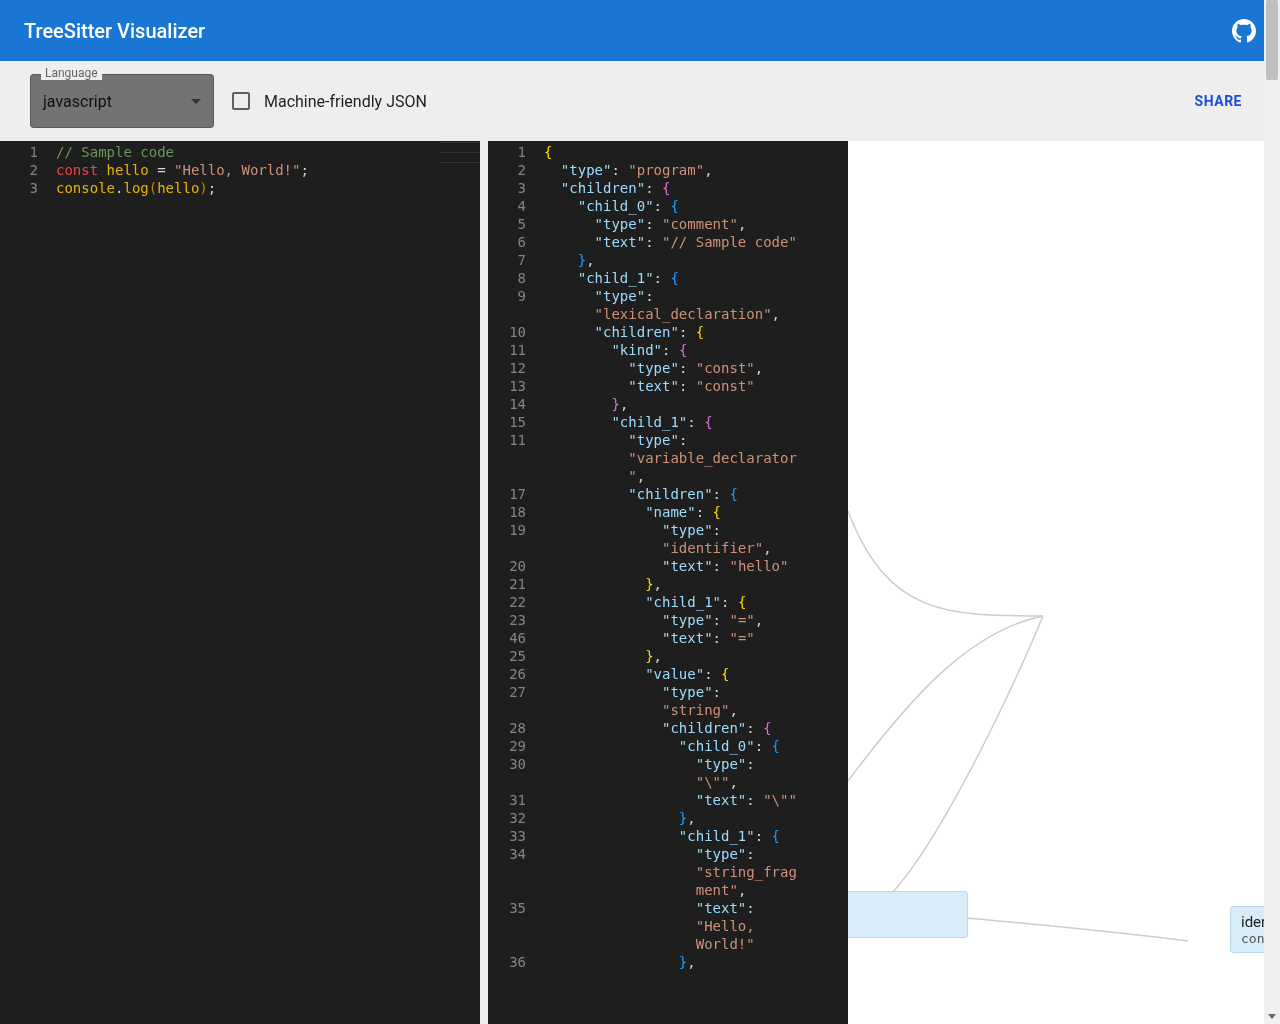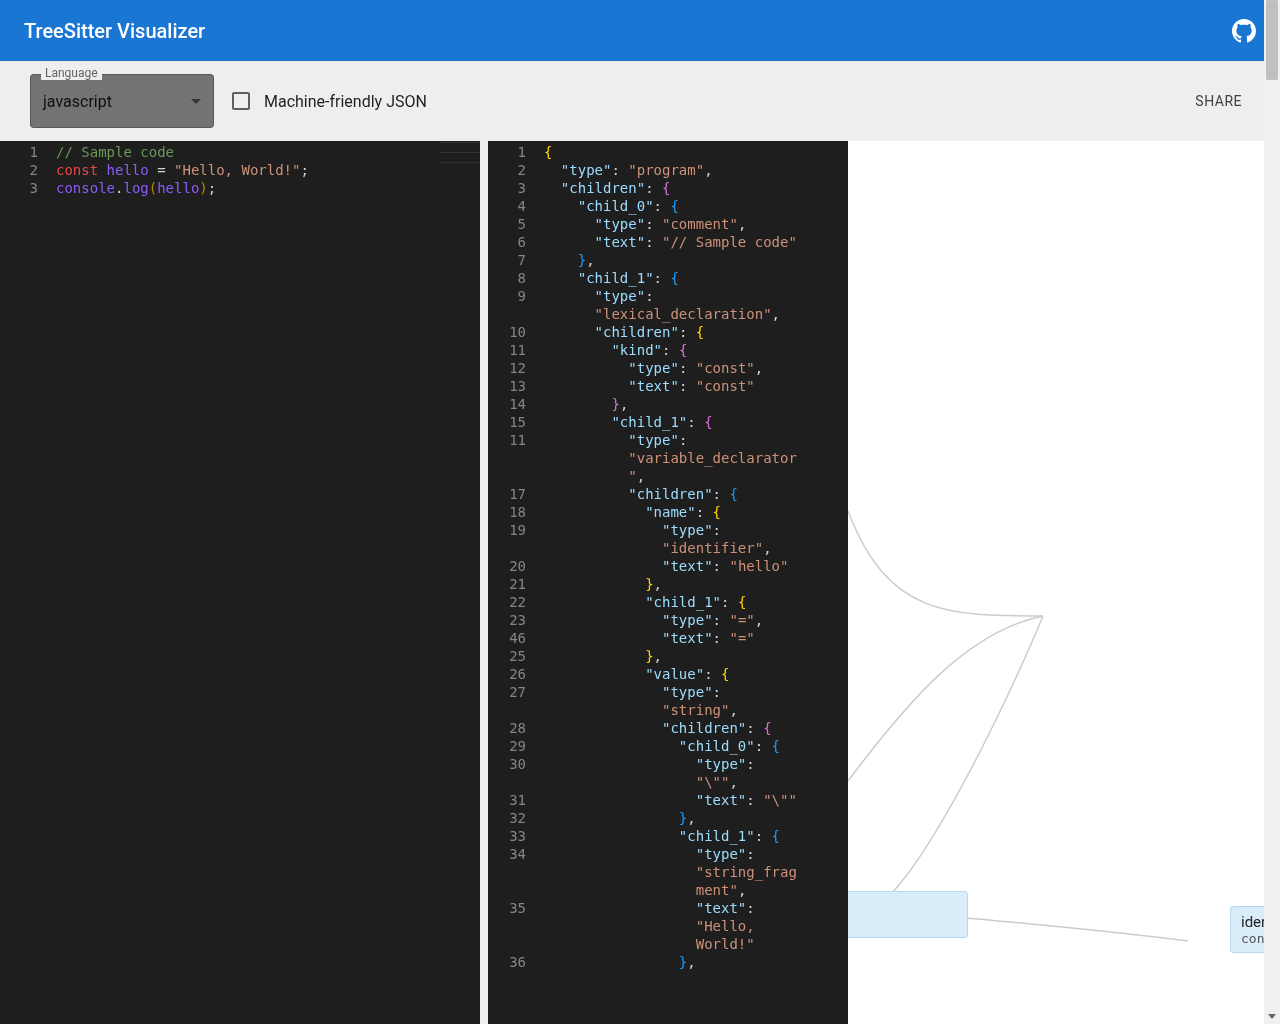--- a/index.html
+++ b/index.html
@@ -14,21 +14,21 @@
 
   
   .toolbar { height: 80px; background: #eee; display: flex; align-items: center; padding: 0 30px; }
   .lang-wrap { position: relative; width: 184px; height: 54px; border: 1px solid rgba(0,0,0,0.23); border-radius: 4px; display: flex; align-items: center; padding: 0 12px; background: #737373; cursor: pointer; }
   .lang-label { position: absolute; top: -9px; left: 10px; background: #eee; padding: 0 4px; font-size: 12px; color: rgba(0,0,0,0.6); }
   .lang-value { font-size: 16px; color: rgba(0,0,0,0.87); }
   .lang-arrow { margin-left: auto; width: 0; height: 0; border-left: 5px solid transparent; border-right: 5px solid transparent; border-top: 5px solid rgba(0,0,0,0.54); }
   .checkbox-wrap { display: flex; align-items: center; margin-left: 18px; cursor: pointer; }
   .checkbox { width: 18px; height: 18px; border: 2px solid rgba(0,0,0,0.6); border-radius: 2px; margin-right: 14px; }
   .checkbox-label { font-size: 16px; color: rgba(0,0,0,0.87); }
-  .share-btn { margin-left: auto; color: #404040; font-weight: 400; letter-spacing: 0.5px; font-size: 14px; cursor: pointer; padding: 6px 8px; }
+  .share-btn { margin-left: auto; color: #1d4ed8; font-weight: 700; letter-spacing: 0.5px; font-size: 14px; cursor: pointer; padding: 6px 8px; }
 
   
   .main { flex: 1; display: flex; min-height: 0; }
   .pane { position: relative; background: #1e1e1e; font-family: Consolas, Menlo, monospace; font-size: 14px; line-height: 18px; overflow: hidden; }
   .pane-source { width: 480px; }
   .gap { width: 8px; background: #eee; }
   .pane-json { width: 360px; }
   .pane-tree { flex: 1; background: #fff; position: relative; overflow: hidden; }
 
   .gutter { position: absolute; left: 0; top: 0; bottom: 0; width: 56px; color: #858585; text-align: right; padding-right: 18px; padding-top: 2px; }
@@ -36,21 +36,21 @@
   .code { position: absolute; left: 56px; right: 20px; top: 2px; color: #d4d4d4; white-space: pre; }
   .code .row { height: 18px; }
   .minimap { position: absolute; right: 0; top: 0; width: 40px; bottom: 0; opacity: 0.35; background:
     repeating-linear-gradient(#1e1e1e 0, #1e1e1e 1px, #555 1px, #555 1.5px, #1e1e1e 1.5px, #1e1e1e 4px);
     background-size: 100% 4px; }
   .pane-source .minimap { background: repeating-linear-gradient(#1e1e1e 0, #1e1e1e 1px, #555 1px, #555 1.5px, #1e1e1e 1.5px, #1e1e1e 10px); height: 30px; }
 
   
   .tk-comment { color: #6A9955; }
   .tk-kw { color: #ef4444; }
-  .tk-id { color: #8b5cf6; }
+  .tk-id { color: #eab308; }
   .tk-str { color: #CE9178; }
   .tk-punc { color: #d4d4d4; }
   .tk-paren { color: #b58900; }
   .tk-key { color: #9CDCFE; }
   .tk-brace { color: #da70d6; }
   .tk-brace2 { color: #179FFF; }
   .tk-brace3 { color: #ffd700; }
 
   
   .node { position: absolute; background: #d9ecf9; border: 1px solid #b6d8f0; border-radius: 3px; padding: 6px 10px; }

